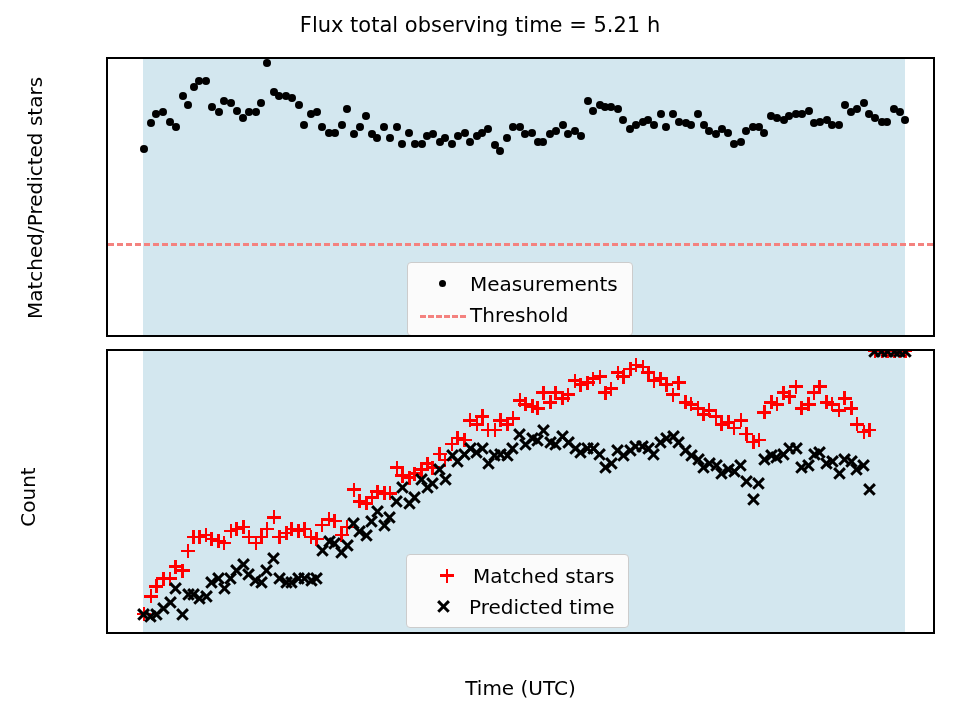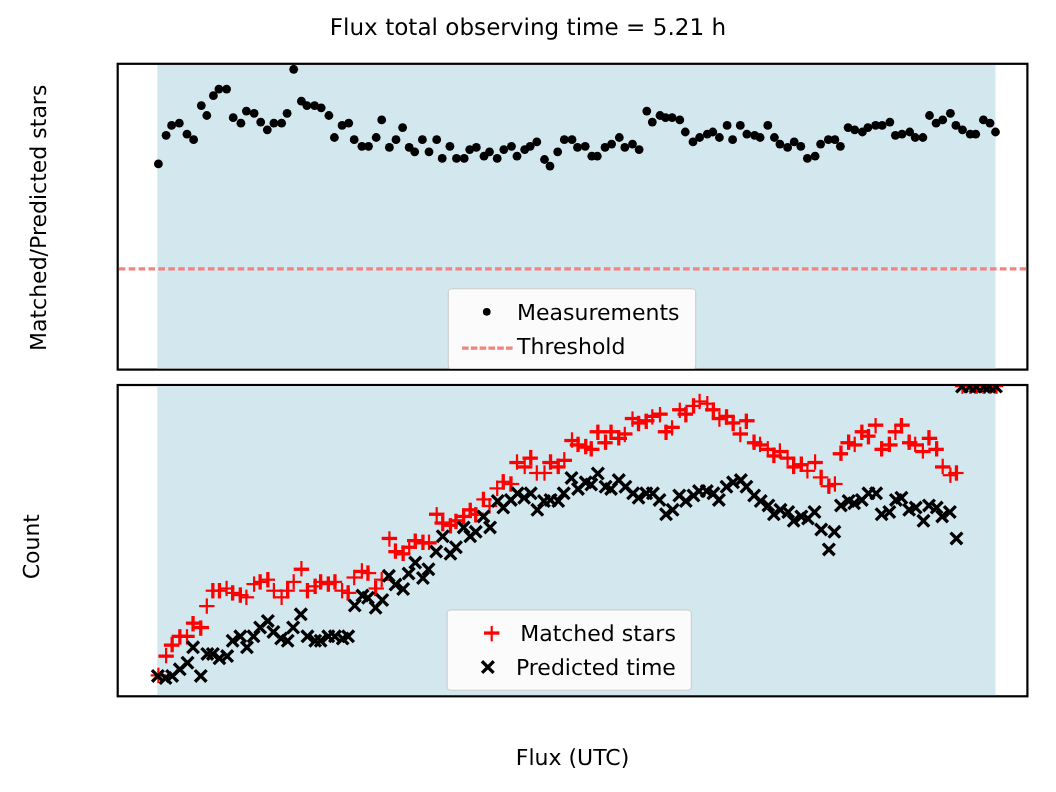--- a/index.html
+++ b/index.html
@@ -664,14 +664,14 @@
         <span class="legend-handle">
             <span class="cross lh-cross"></span>
           </span>
         <span class="legend-label">Predicted time</span>
       </div>
     </div>
   </div>
 
   <div class="ylabel" id="ylabel-bottom">Count</div>
 
-  <div id="xaxis-label">Flux (UTC)</div>
+  <div id="xaxis-label">Time (UTC)</div>
 </div>
 
 </body></html>

